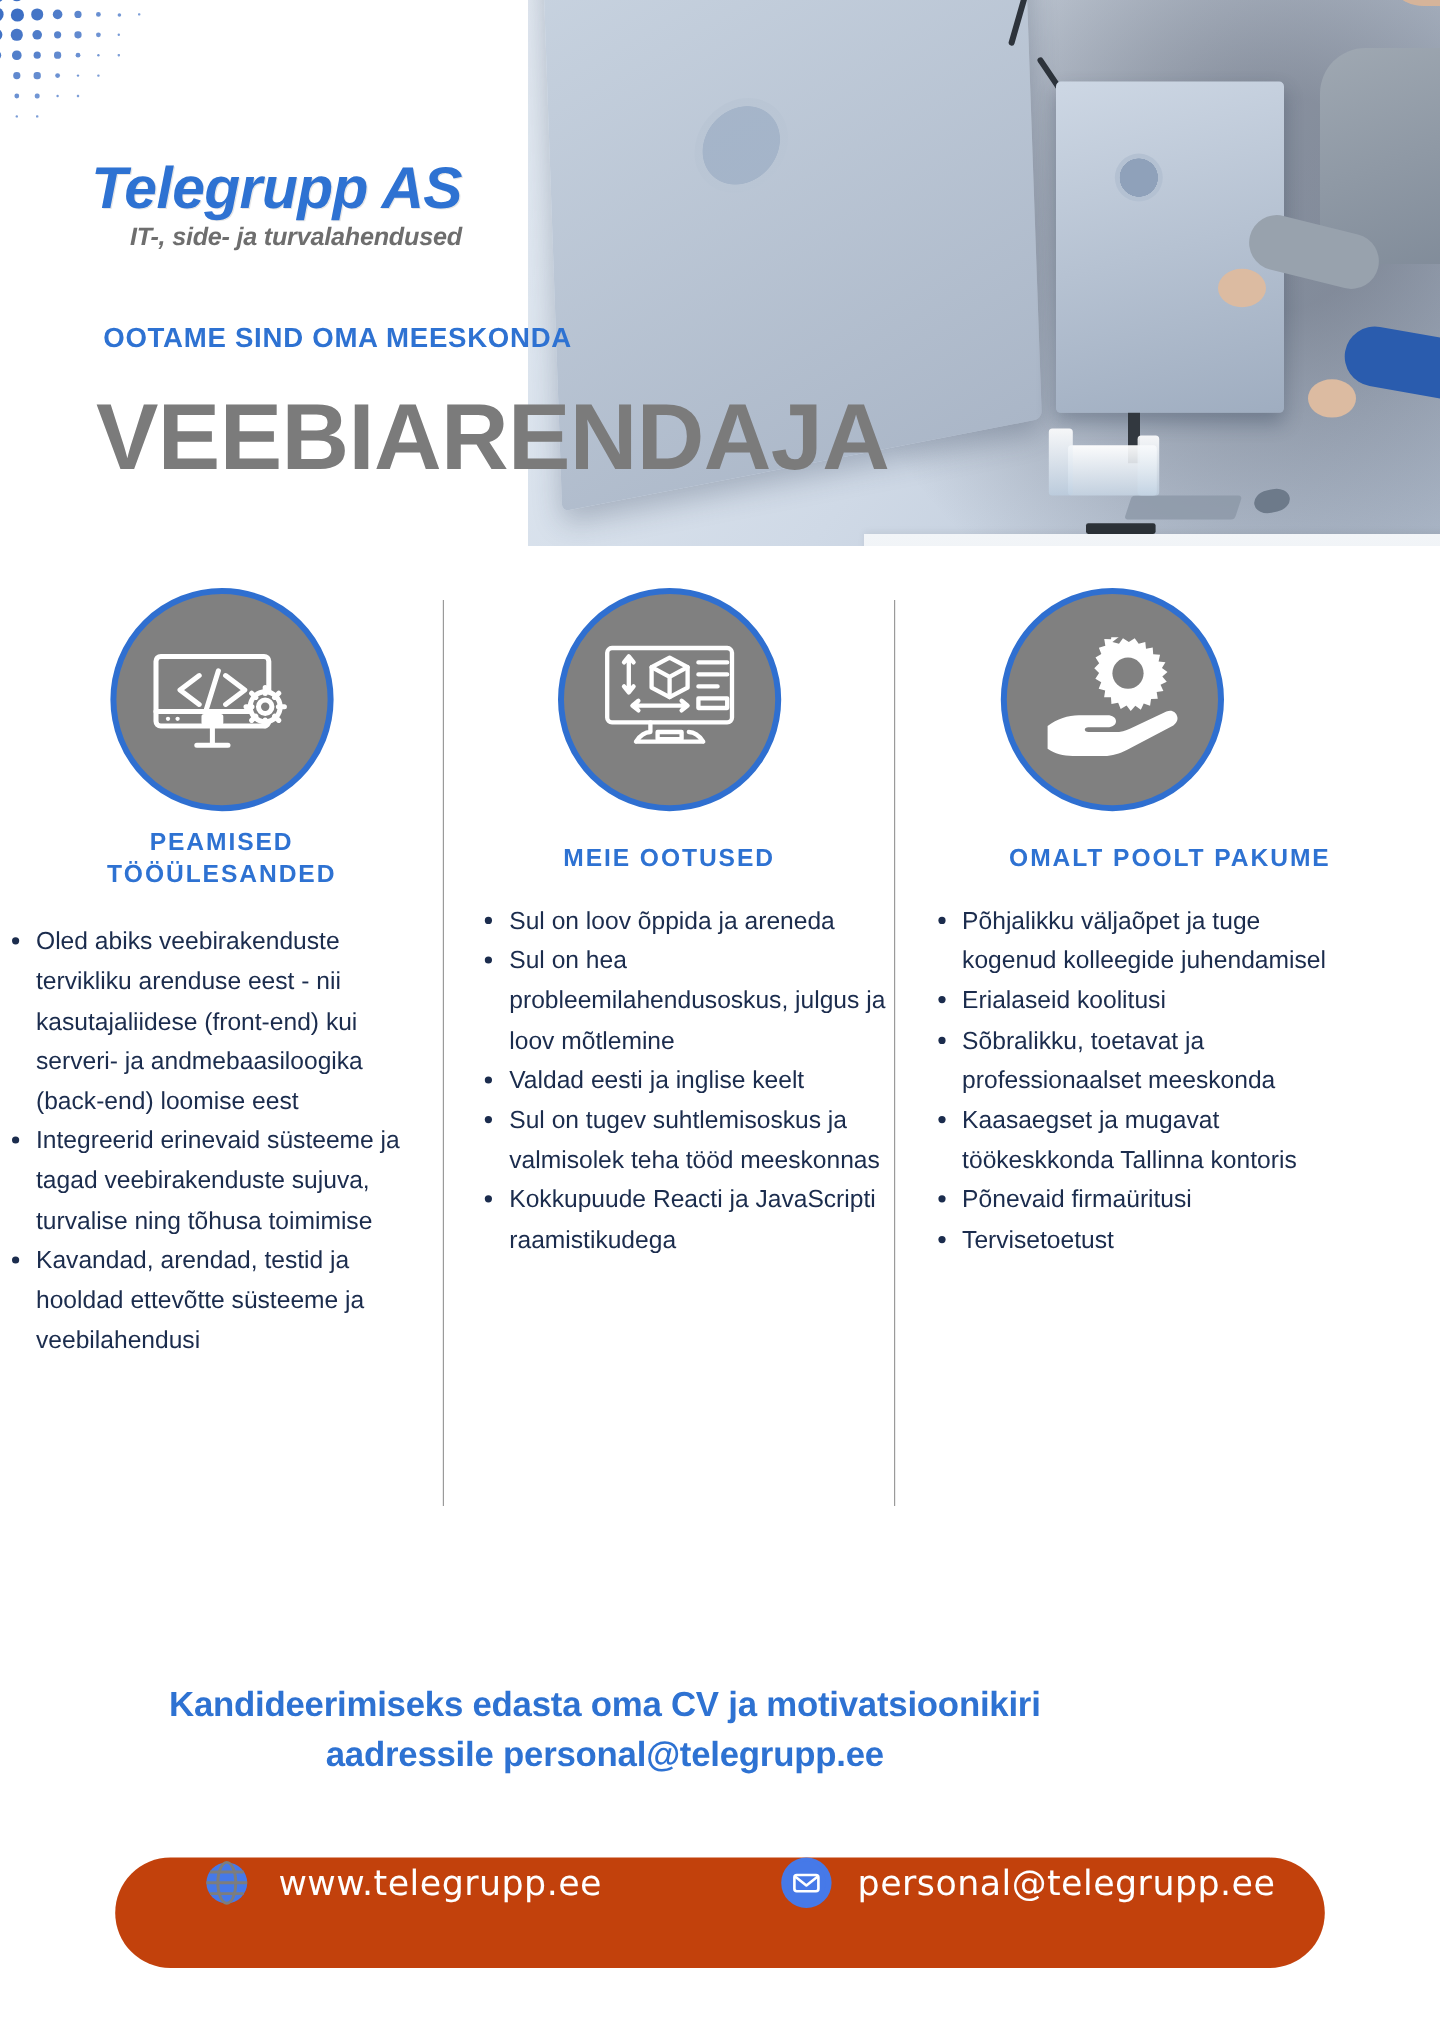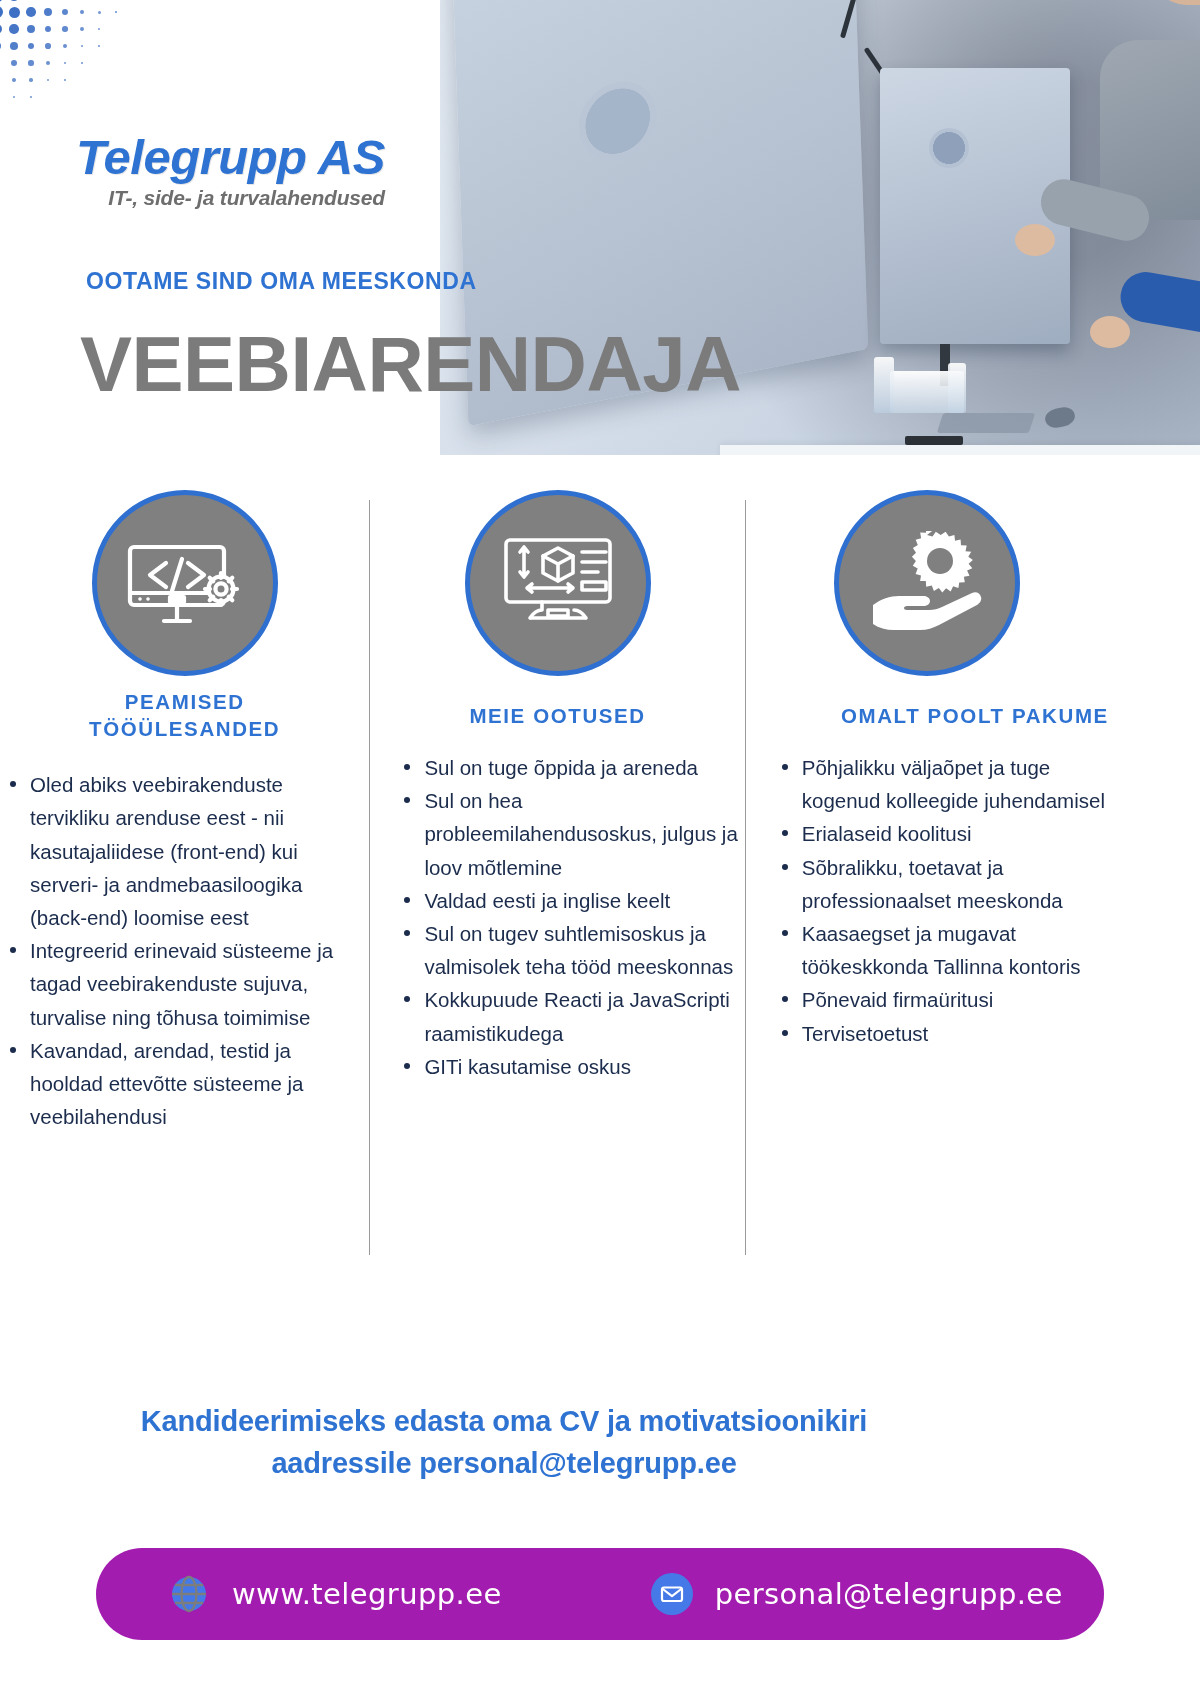--- a/index.html
+++ b/index.html
@@ -149,22 +149,22 @@
   
   #apply {
     position:absolute; left:0; top:1400px; width:1008px; text-align:center;
     color:#2e72d2; font-weight:bold; font-size:29px; line-height:1.45;
     letter-spacing:-0.2px;
   }
 
   
   #footer-bar {
     position:absolute; left:96px; top:1548px; width:1008px; height:92px;
-    background:#a21caf; border-radius:46px;
-    display:flex; align-items:center;
+    background:#c2410c; border-radius:46px;
+    display:flex; align-items:flex-start;
   }
   .contact { display:flex; align-items:center; }
   #contact-web { margin-left:72px; }
   #contact-mail { margin-left:149px; }
   .contact .glyph {
     width:42px; height:42px; border-radius:50%;
     background:#4679e8; display:flex; align-items:center; justify-content:center;
     color:#7d7d7d; flex:0 0 42px;
   }
   #globe-icon { background:transparent; }
@@ -331,26 +331,25 @@
         <path d="M53 24l15-8 15 8v17l-15 8-15-8z" transform="translate(-12,0)"></path>
         <path d="M41 24l15 8 15-8M56 32v17"></path>
         <path d="M22 16v28M18 20l4-5 4 5M18 40l4 5 4-5"></path>
         <path d="M26 56h44M30 52l-5 4 5 4M66 52l5 4-5 4"></path>
         <path d="M80 20h24M80 30h24M80 40h16"></path>
         <path d="M80 50h24v8H80z"></path>
       </svg>
     </div>
     <div class="col-title">MEIE OOTUSED</div>
     <ul class="bullets">
-      <li>Sul on tuge õppida ja areneda</li>
+      <li>Sul on loov õppida ja areneda</li>
       <li>Sul on hea probleemilahendusoskus, julgus ja loov mõtlemine</li>
       <li>Valdad eesti ja inglise keelt</li>
       <li>Sul on tugev suhtlemisoskus ja valmisolek teha tööd meeskonnas</li>
       <li>Kokkupuude Reacti ja JavaScripti raamistikudega</li>
-      <li>GITi kasutamise oskus</li>
     </ul>
   </div>
 
   <div class="divider"></div>
 
   <div class="col c3">
     <div class="circle-icon">
       <svg width="120" height="104" viewBox="0 0 120 104" fill="#ffffff">
         <path d="M60 4l5.5 1.4 3.3-4.6 4.9 3.2 4.9-3.2 3.3 4.6L87.4 4l.6 5.7 5.6-1.2.4 5.7 5.7.4-1.2 5.6 5.7.6-2.9 4.9 4.6 3.3-4.3 3.8 3.7 4.4-5.2 2.4 2.4 5.2-5.6.9.9 5.6-5.6.2-.8 5.6-5.3-1.9-2.4 5.2-4.6-3.2-3.8 4.3-3.5-4.5-4.9 2.9-2.1-5.3-5.6 1.1-.4-5.7-5.7.1.9-5.6-5.4-1.6 2.1-5.3-4.9-2.9 3.1-4.8-4-4.1 4.1-4-3.1-4.8 4.9-2.9-2.1-5.3 5.4-1.6-.9-5.6 5.7.1.4-5.7 5.6 1.1 2.1-5.3 4.9 2.9z"></path>
         <circle cx="73" cy="30" r="13" fill="#808080"></circle>

